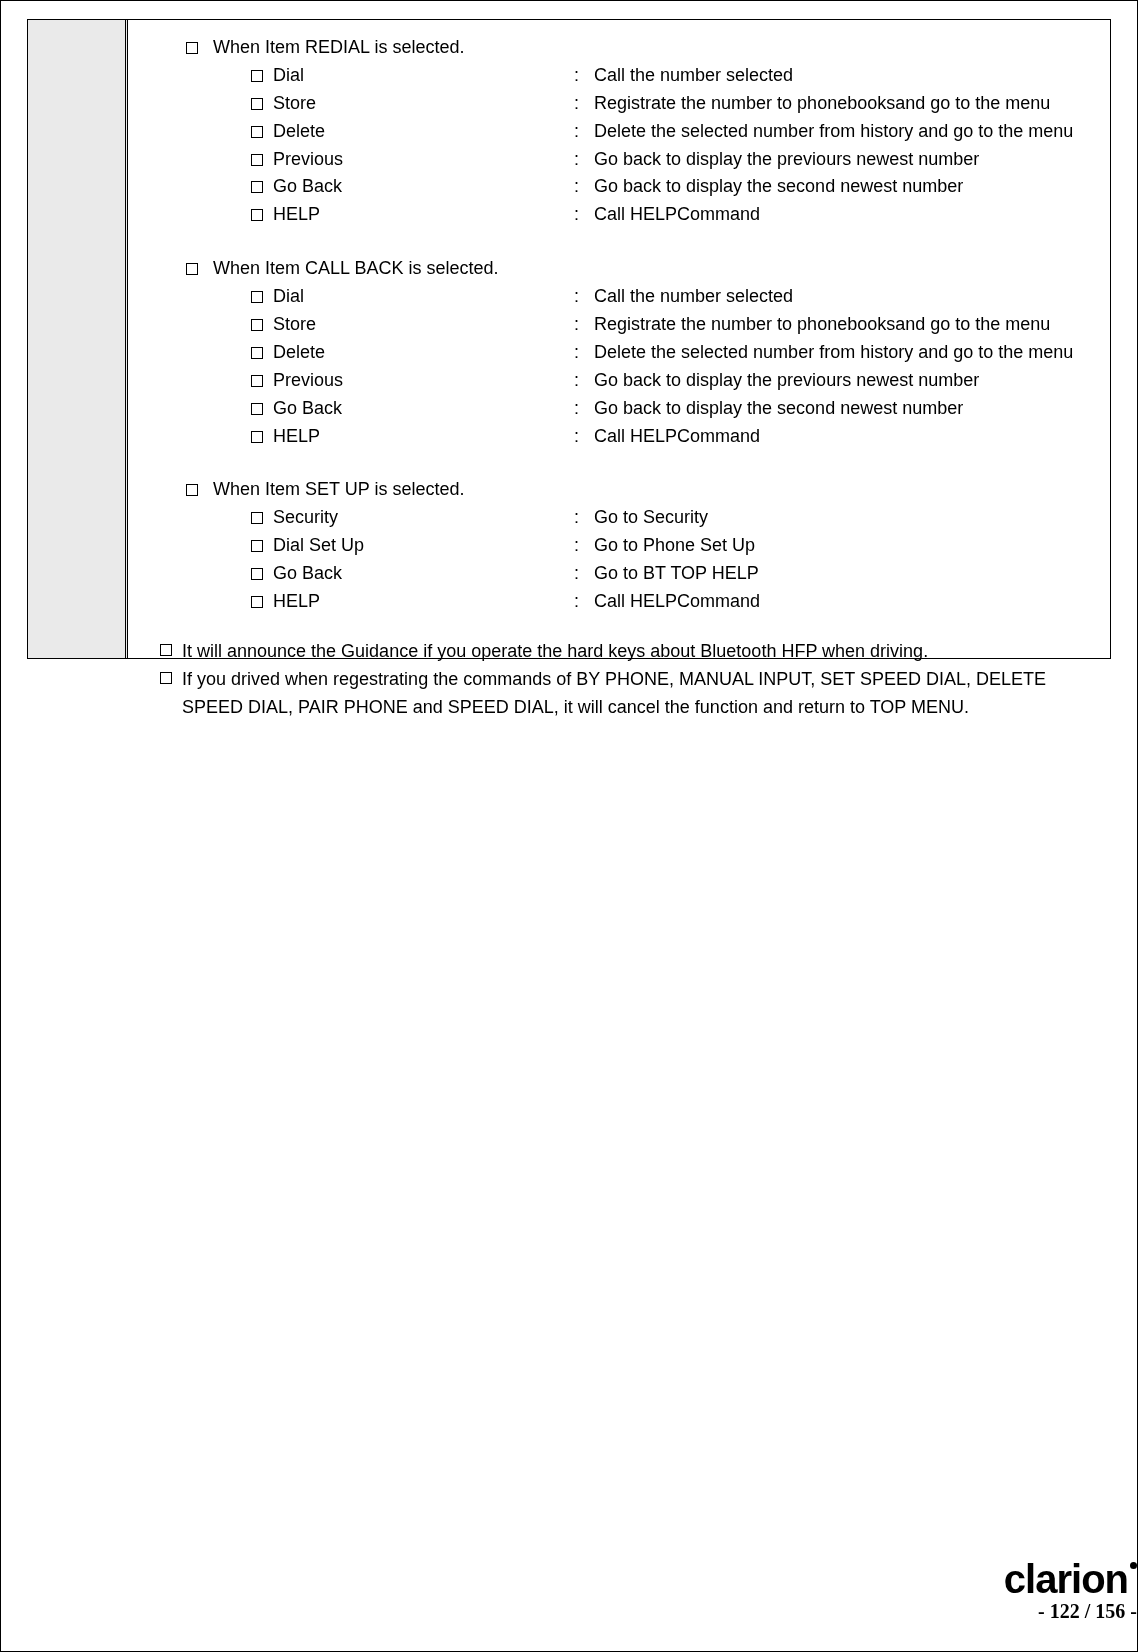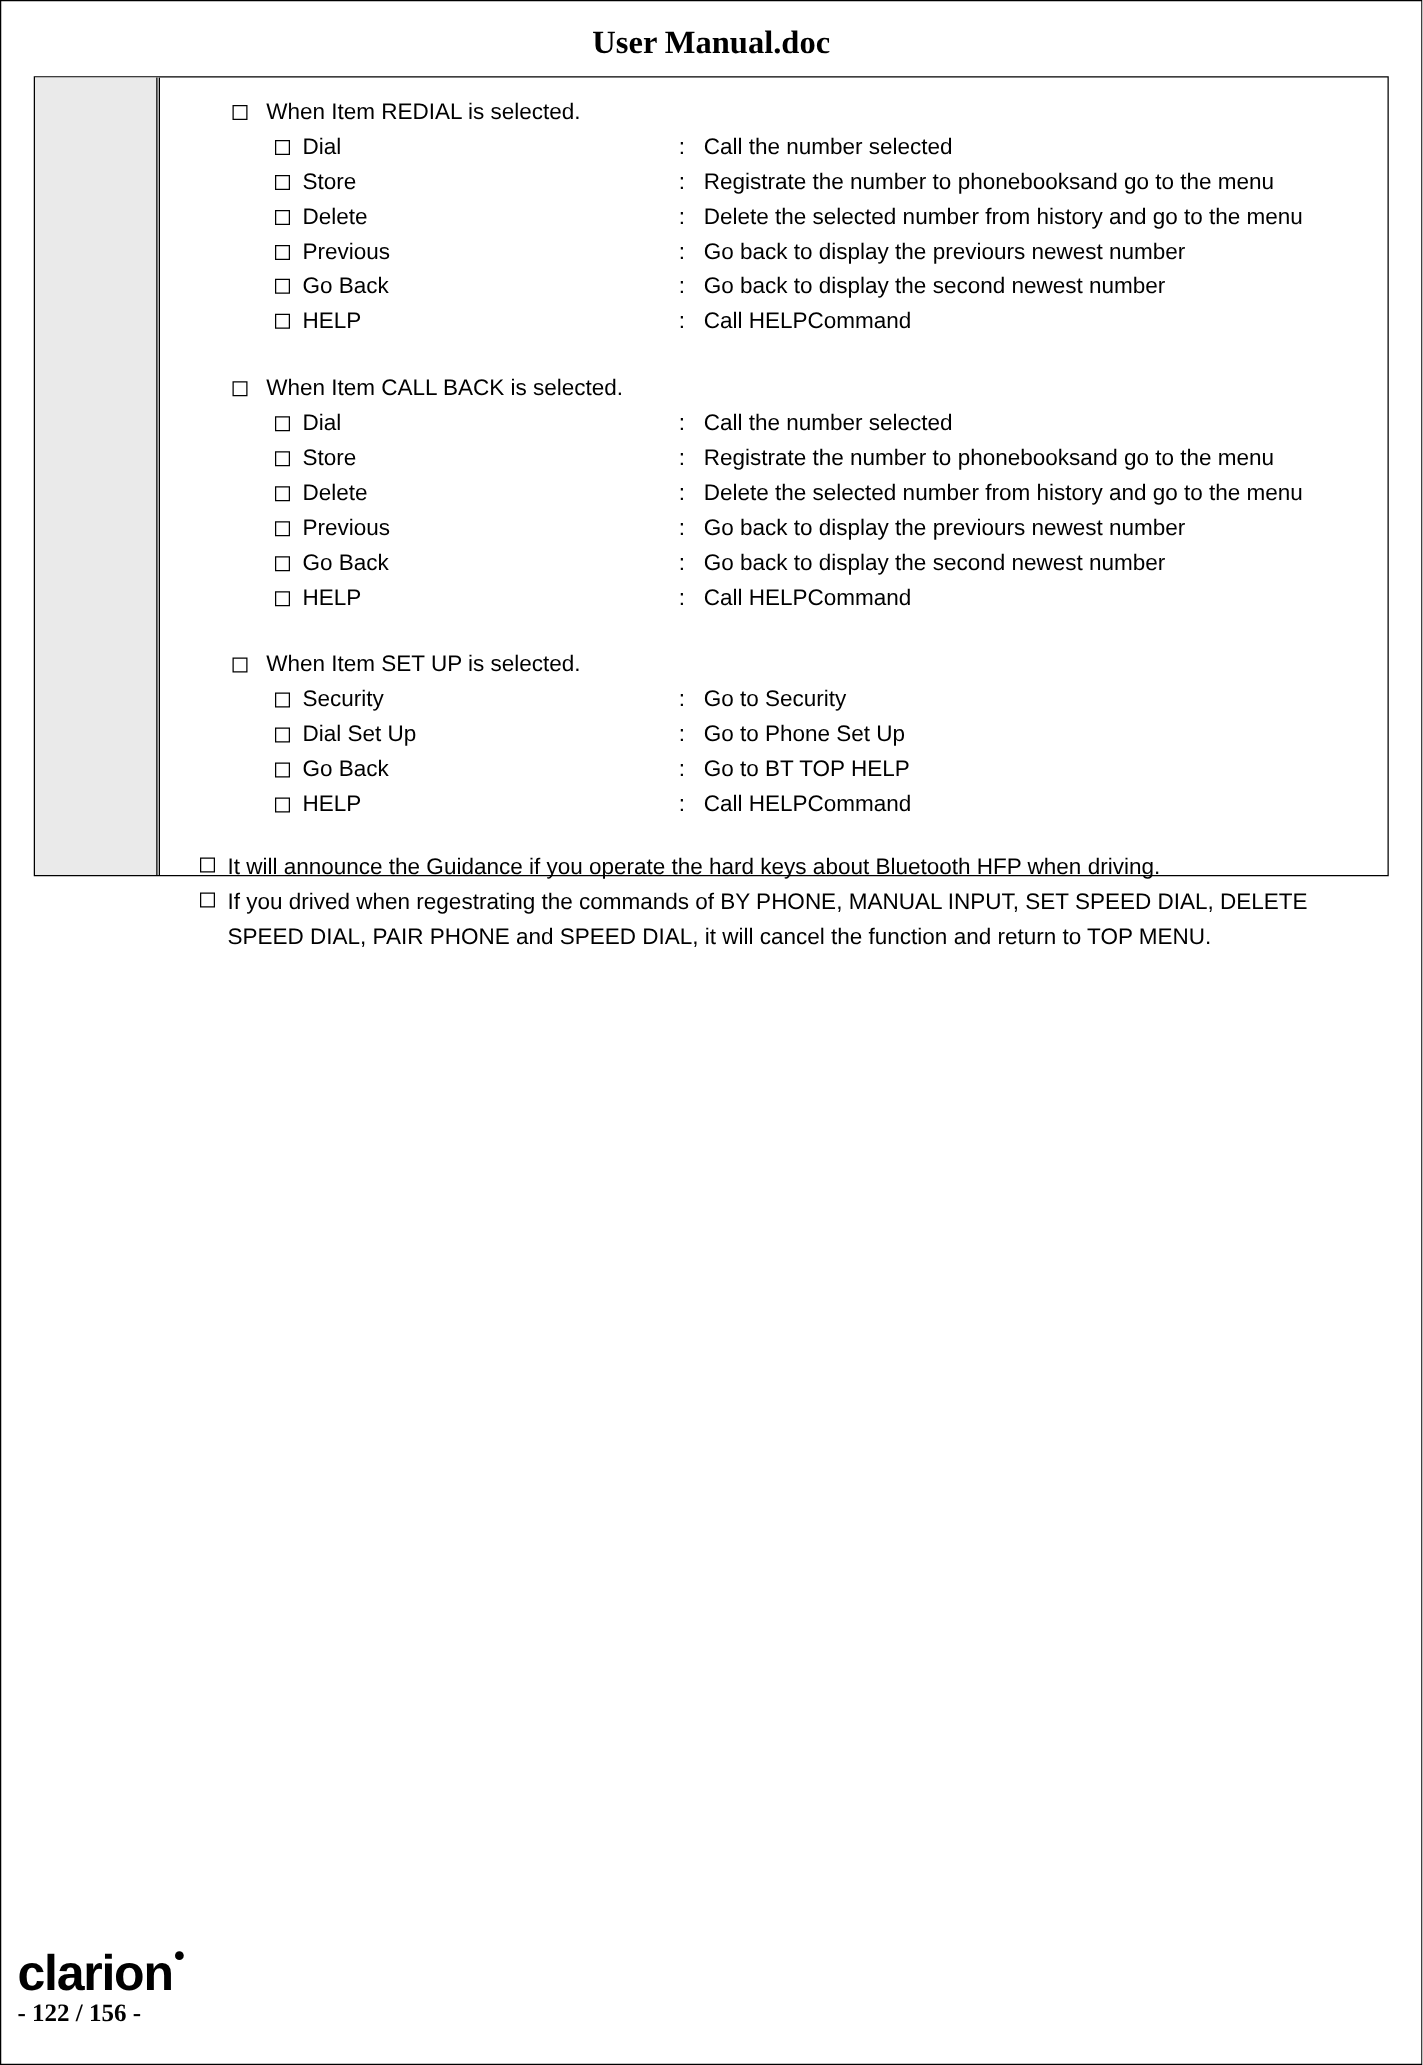--- a/index.html
+++ b/index.html
@@ -47,20 +47,21 @@
     margin-right: 10px;
     vertical-align: -1px;
   }
   .sec-head {
     padding-left: 58px;
     margin-top: 4px;
   }
   .item-row {
     display: flex;
     align-items: center;
+    padding-left: 31px;
   }
   .item-label {
     padding-left: 92px;
     width: 415px;
     flex: none;
   }
   .item-colon {
     width: 20px;
     flex: none;
   }
@@ -78,21 +79,21 @@
   }
   .note-text {
     flex: 1;
     padding-right: 8px;
   }
   .footer {
     position: absolute;
     bottom: 28px;
     left: 0;
     right: 0;
-    text-align: left;
+    text-align: right;
     padding-left: 13px;
   }
   .logo {
     font-family: Arial, Helvetica, sans-serif;
     font-weight: 900;
     font-size: 40px;
     letter-spacing: -1px;
   }
   .logo .dot {
     display: inline-block;
@@ -106,21 +107,20 @@
     font-family: "Times New Roman", serif;
     font-size: 20px;
     margin-top: -2px;
     font-weight: bold;
   }
 </style>
 </head>
 <body>
 
 <div class="page">
-  <div class="title">User Manual.doc</div>
 
   <div class="frame">
     <div class="left-gutter"></div>
     <div class="content">
 
       <div class="sec-head">
         <span class="chk"></span>
         <span>When Item REDIAL is selected.</span>
       </div>
       <div class="item-row">

